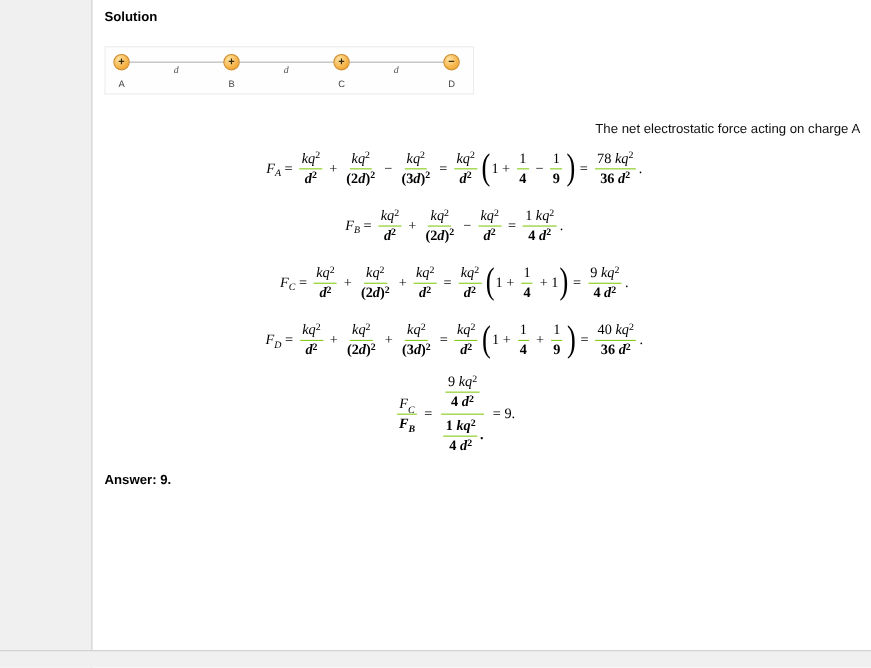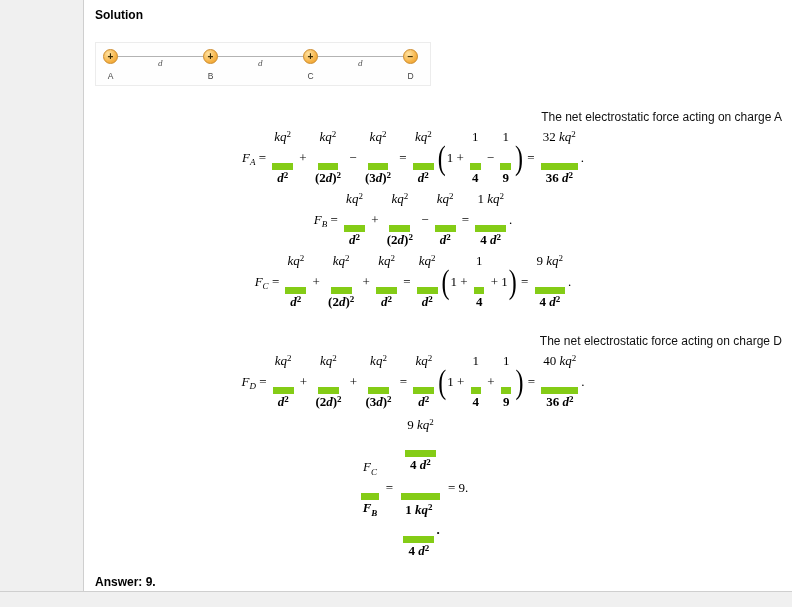--- a/index.html
+++ b/index.html
@@ -40,21 +40,21 @@
   .mt { white-space:pre; }
   .mi { font-style:italic; white-space:pre; }
   .msup { font-size:9px; position:relative; top:-4px; }
   .msub { font-size:9px; font-style:italic; position:relative; top:4px; }
   .mparen { font-size:24px; line-height:1; display:inline-block;
             transform:scaleY(1.4); margin:0 1px; font-weight:300; }
   .frac { display:inline-flex; flex-direction:column; align-items:center;
           margin:0 3px; vertical-align:middle; }
   .frac .num, .frac .den { display:block; text-align:center; line-height:1.15;
                            padding:0 2px; white-space:nowrap; }
-  .frac .num { border-bottom:7px solid #84cc16; padding-bottom:18px; }
+  .frac .num { border-bottom:1px solid #84cc16; padding-bottom:1px; }
   .frac .den { padding-top:1px;font-weight:bold; }
   .num .frac, .den .frac { vertical-align:middle; margin:2px 2px; }
 </style>
 </head>
 <body>
 
 <div class="chrome-left"></div>
 <div class="chrome-bottom"></div>
 
 <div class="page">
@@ -109,21 +109,21 @@
             <span class="den"><span class="mt">4</span></span>
           </span>
           <span class="mt"> − </span>
           <span class="frac">
             <span class="num"><span class="mt">1</span></span>
             <span class="den"><span class="mt">9</span></span>
           </span>
           <span class="mparen">)</span>
           <span class="mt"> = </span>
           <span class="frac">
-            <span class="num"><span class="mt">32 </span><span class="mi">kq</span><span class="msup">2</span></span>
+            <span class="num"><span class="mt">78 </span><span class="mi">kq</span><span class="msup">2</span></span>
             <span class="den"><span class="mt">36 </span><span class="mi">d</span><span class="msup">2</span></span>
           </span>
           <span class="mt">.</span>
         </div>
   </section>
 
   <section>
     <div class="eq">
           <span class="mi">F</span>
           <span class="msub">B</span>
@@ -186,21 +186,20 @@
           <span class="mt"> = </span>
           <span class="frac">
             <span class="num"><span class="mt">9 </span><span class="mi">kq</span><span class="msup">2</span></span>
             <span class="den"><span class="mt">4 </span><span class="mi">d</span><span class="msup">2</span></span>
           </span>
           <span class="mt">.</span>
         </div>
   </section>
 
   <section>
-    <p class="caption">The net electrostatic force acting on charge D</p>
     <div class="eq">
           <span class="mi">F</span>
           <span class="msub">D</span>
           <span class="mt"> = </span>
           <span class="frac">
             <span class="num"><span class="mi">kq</span><span class="msup">2</span></span>
             <span class="den"><span class="mi">d</span><span class="msup">2</span></span>
           </span>
           <span class="mt"> + </span>
           <span class="frac">

